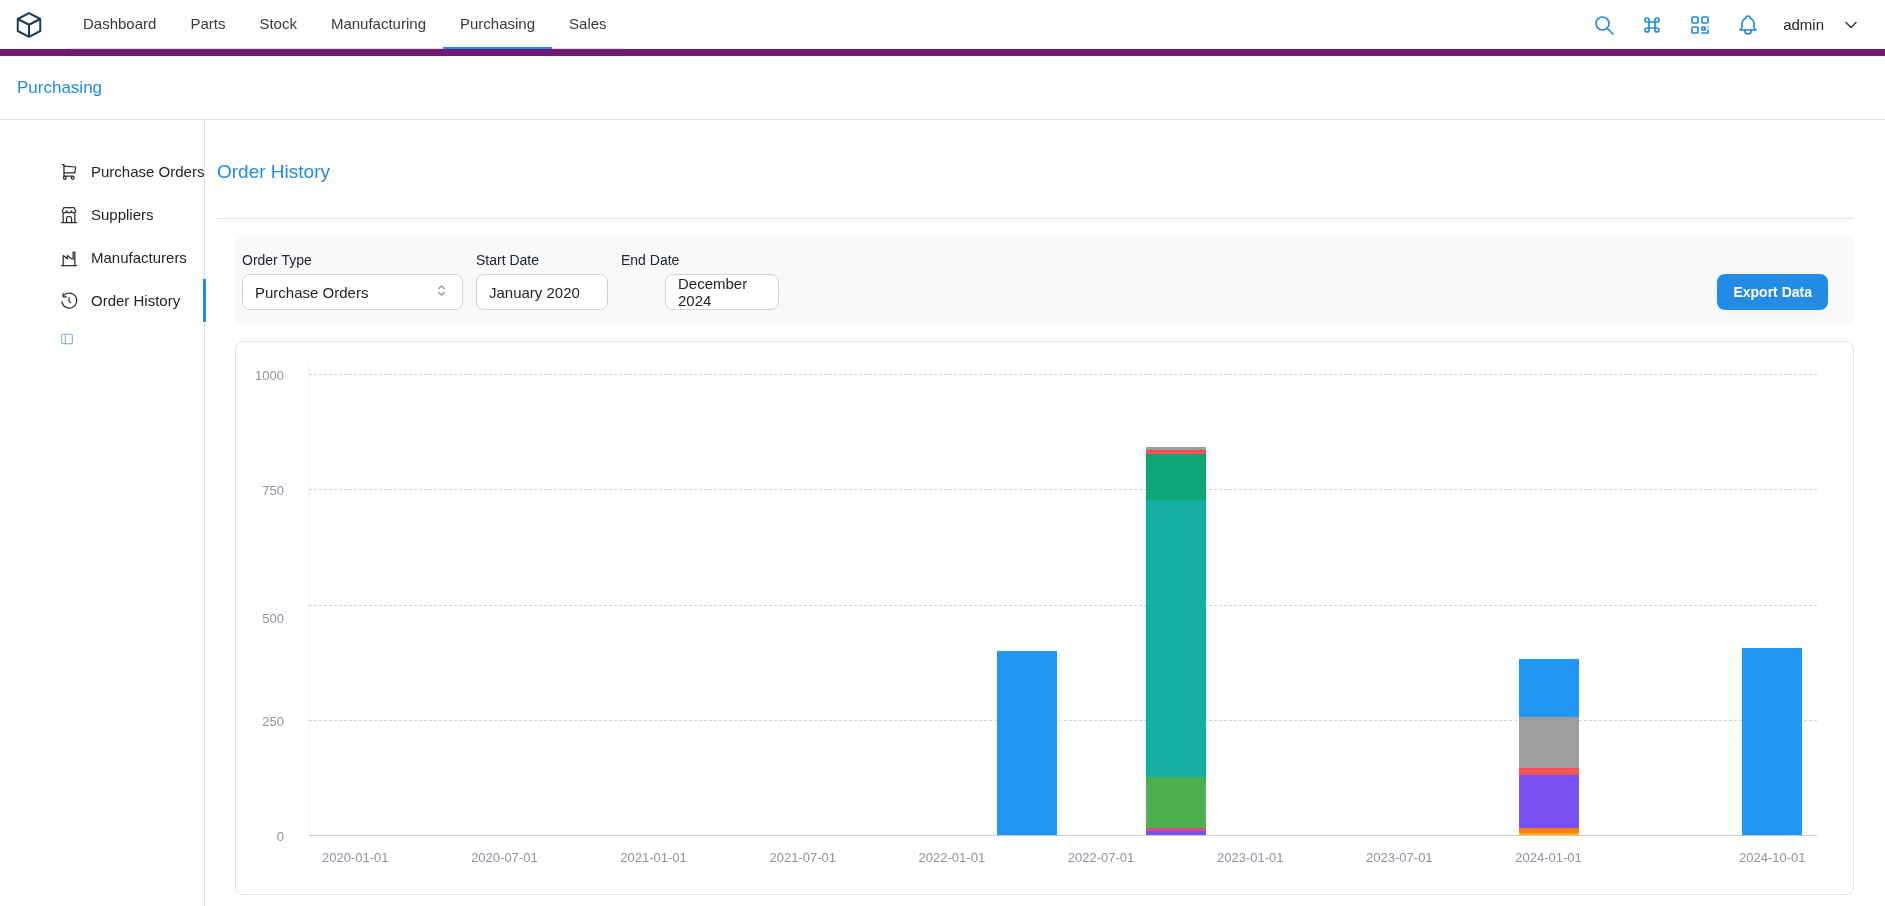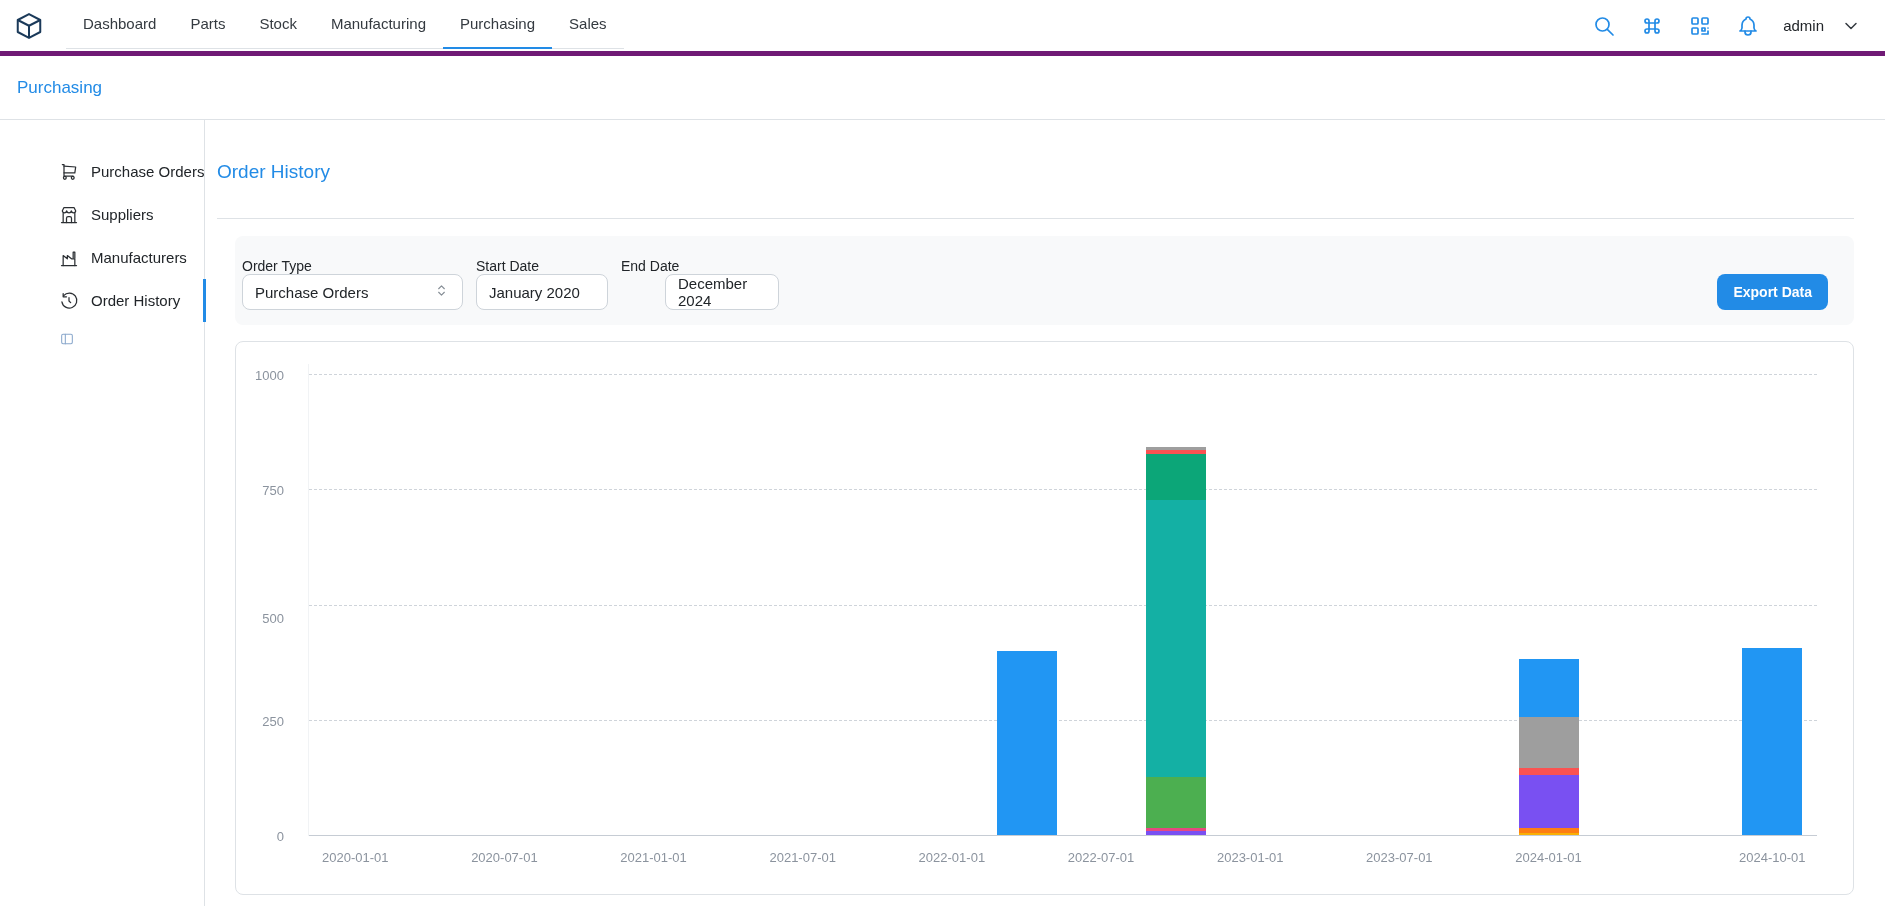--- a/index.html
+++ b/index.html
@@ -1,21 +1,21 @@
 <!DOCTYPE html>
 <html><head>
 <meta charset="utf-8">
 <style>
   * { box-sizing: border-box; }
   html,body { margin:0; padding:0; width:1885px; height:906px; background:#fff;
     font-family:"Liberation Sans", sans-serif; color:#212529; overflow:hidden; }
 
   
   .navbar { height:56px; display:flex; align-items:center; padding:0 24px 0 14px;
-    border-bottom:5px solid #701a75; background:#fff; }
+    border-bottom:7px solid #701a75; background:#fff; }
   .logo { width:30px; height:30px; margin-right:22px; flex:0 0 auto; }
   .tabs { display:flex; align-self:flex-start; height:49px; border-bottom:1px solid #dee2e6; }
   .tab { padding:0 17px; display:flex; align-items:center; font-size:15px; color:#343a40;
     cursor:pointer; border-bottom:2px solid transparent; margin-bottom:-1px; white-space:nowrap; }
   .tab.active { border-bottom-color:#228be6; }
   .nav-right { margin-left:auto; display:flex; align-items:center; gap:22px; }
   .icon-btn { width:26px; height:26px; display:flex; align-items:center; justify-content:center; cursor:pointer; }
   .icon-btn svg { stroke:#228be6; fill:none; stroke-width:1.7; stroke-linecap:round; stroke-linejoin:round; }
   .user-menu { display:flex; align-items:center; gap:17px; cursor:pointer; }
   .user-name { font-size:15px; color:#212529; }
@@ -36,21 +36,21 @@
   .side-toggle { margin:9px 0 0 31px; width:16px; height:16px; cursor:pointer; }
   .side-toggle svg { stroke:#8aa8cc; fill:none; stroke-width:1.6; stroke-linecap:round; stroke-linejoin:round; }
 
   .main { flex:1; padding:0 31px 0 12px; }
   .main-title { color:#228be6; font-size:19px; font-weight:400; margin-top:40px; line-height:24px; }
   .main-divider { border-bottom:1px solid #dee2e6; margin-top:34px; }
 
   
   .filter-card { margin:17px 0 0 18px; background:#f8f9fa; border-radius:8px; height:89px;
     display:flex; align-items:flex-end; gap:13px; padding:0 26px 15px 7px; }
-  .field-label { font-size:14px; font-weight:500; color:#212529; }
+  .field-label { font-size:14px; font-weight:500; color:#212529; margin-bottom:6px; }
   .control { height:36px; background:#fff; border:1px solid #ced4da; border-radius:8px;
     display:flex; align-items:center; padding:0 12px; font-size:15px; color:#212529; cursor:pointer; }
   .control .sel-icon { margin-left:auto; }
   .control svg { stroke:#868e96; fill:none; stroke-width:1.6; stroke-linecap:round; stroke-linejoin:round; }
   .control.focused { border:1.5px solid #228be6; }
   .w-ordertype { width:221px; } .w-start { width:132px; } .w-end { width:114px;margin-left:44px; } .w-grouping { width:219px; }
   .export-btn { margin-left:auto; height:36px; padding:0 16px; background:#228be6; color:#fff;
     border:none; border-radius:8px; font-size:14px; font-weight:600; cursor:pointer; font-family:inherit; }
 
   

